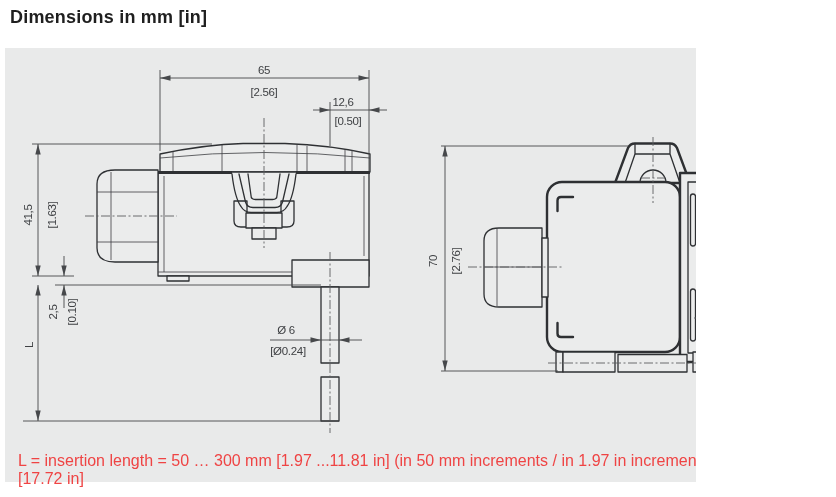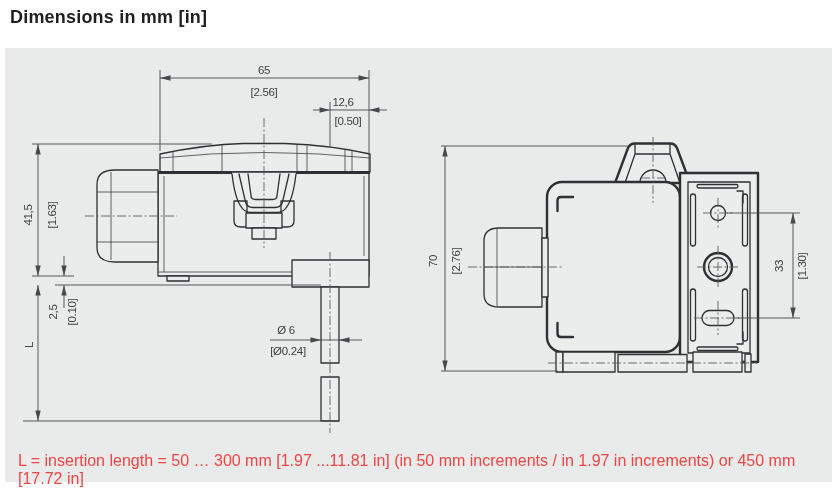--- a/index.html
+++ b/index.html
@@ -1,16 +1,16 @@
 <!DOCTYPE html>
 <html><head>
 <meta charset="utf-8">
 <style>
   html,body{margin:0;padding:0;background:#ffffff;}
-  .page{position:relative;width:836px;height:497px;background:#ffffff;overflow:hidden;
+  .page{position:relative;width:696px;height:497px;background:#ffffff;overflow:hidden;
         font-family:"Liberation Sans",sans-serif;}
   .title{position:absolute;left:10px;top:7px;font-size:18px;font-weight:bold;color:#1f1f1f;
          letter-spacing:0.2px;}
   .panel{position:absolute;left:5px;top:48px;width:827px;height:434px;background:#e9eaea;}
   .note{position:absolute;left:18px;top:452px;width:805px;font-size:16px;color:#ef4444;}
   svg.draw{position:absolute;left:0;top:0;width:836px;height:497px;}
 
   
   .s1{stroke:#2e3033;stroke-width:1.3;fill:none;stroke-linecap:round;stroke-linejoin:round;}
   .s1f{stroke:#2e3033;stroke-width:1.3;fill:#ebecec;stroke-linejoin:round;}

